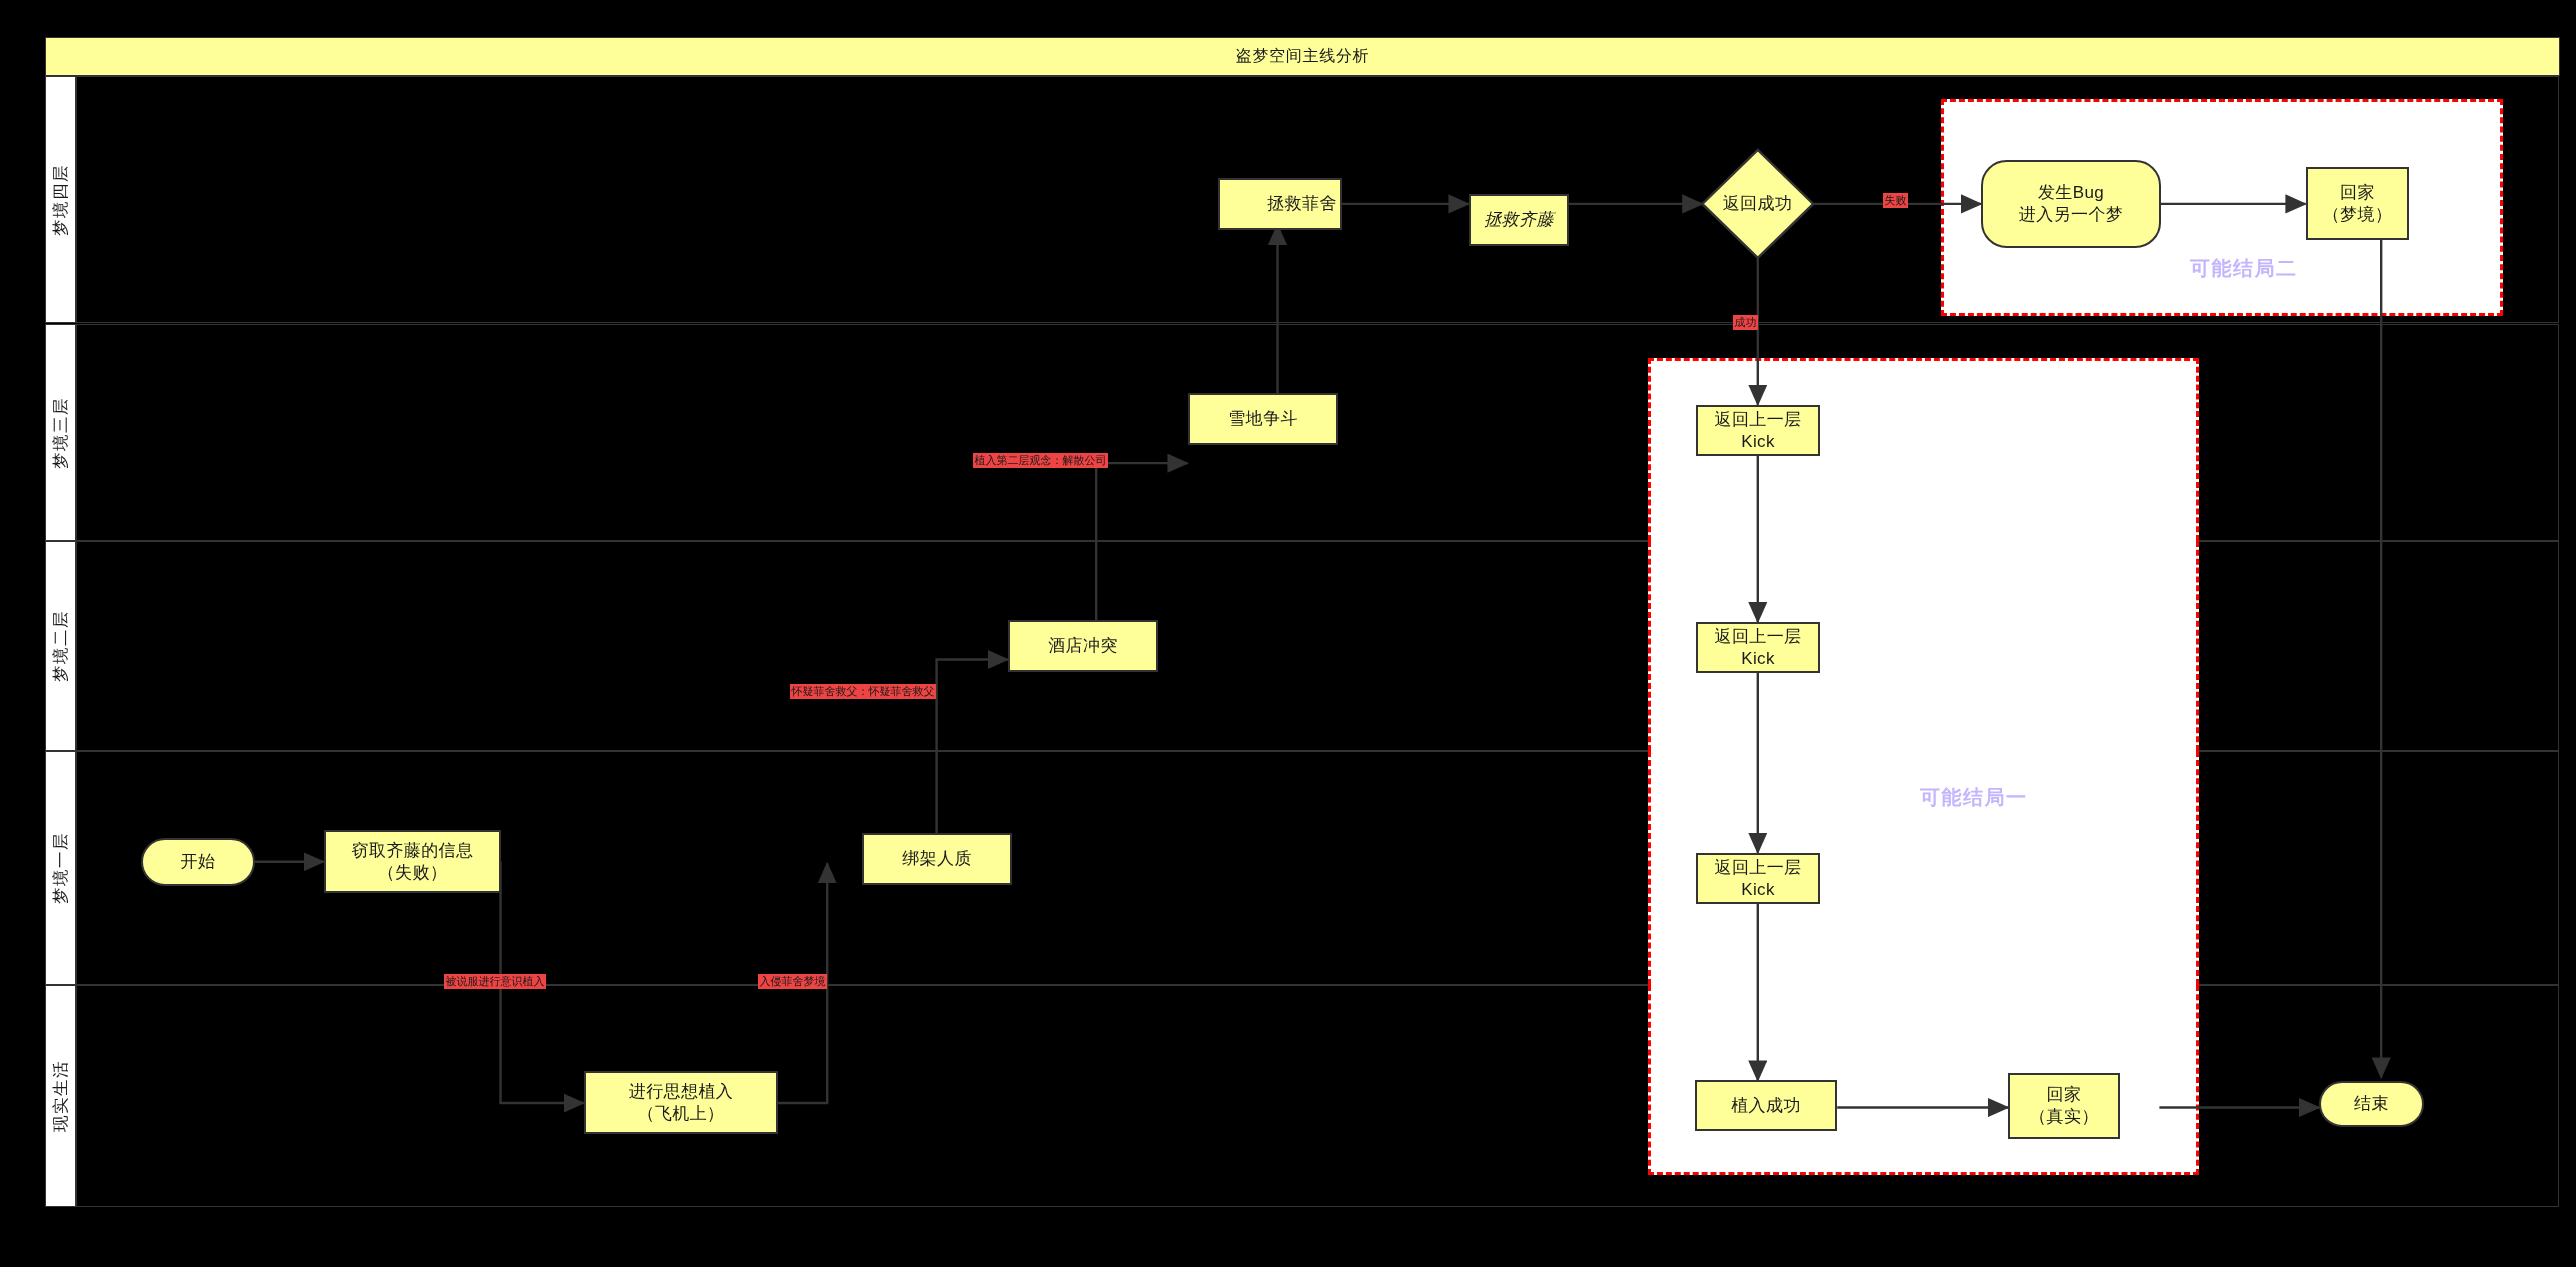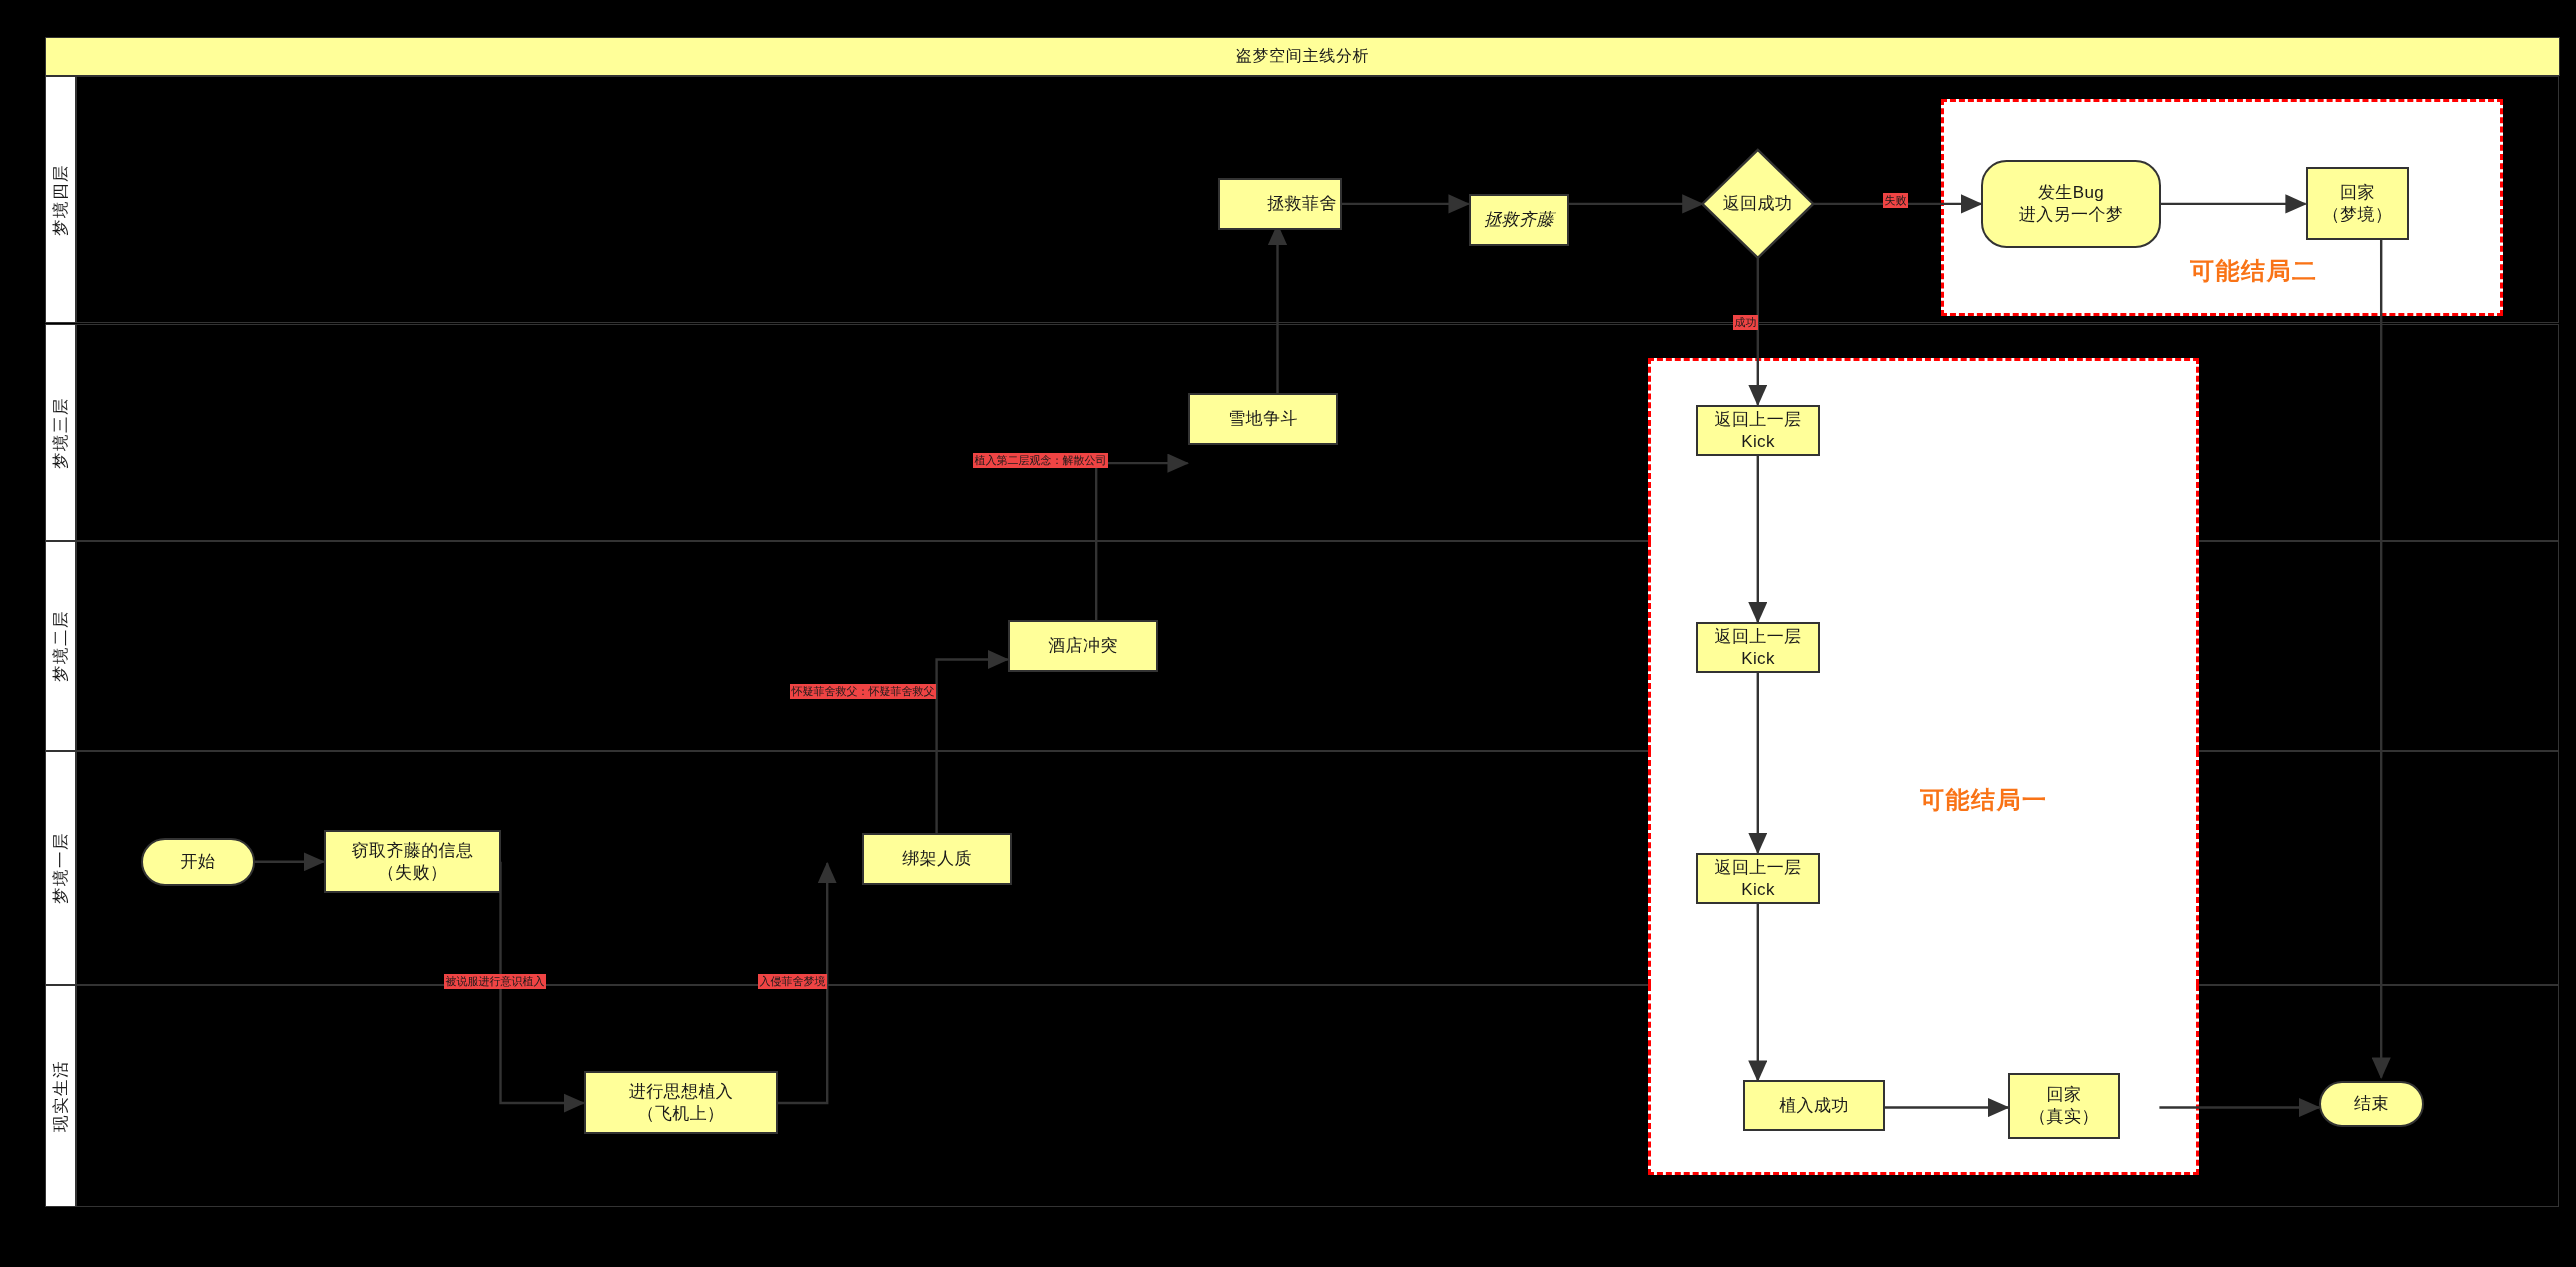--- a/index.html
+++ b/index.html
@@ -14,21 +14,21 @@
   .node.diamond{background:transparent;border:none;}
   .edgelabel{position:absolute;background:#ef4444;color:#1a1a1a;font-size:11px;
         line-height:1;padding:2.2px 1.5px;white-space:nowrap;}
   .lanelabel{position:absolute;background:#fff;border:1.5px solid #333;box-sizing:border-box;
         display:flex;align-items:center;justify-content:center;}
   .lanelabel span{transform:rotate(-90deg);white-space:nowrap;font-size:16.5px;color:#1a1a1a;letter-spacing:1.5px;}
   #title{position:absolute;left:45px;top:37px;width:2515px;height:39px;background:#FFFF99;
         border:1.5px solid #333;box-sizing:border-box;display:flex;align-items:center;justify-content:center;
         font-size:16px;color:#1a1a1a;letter-spacing:0.7px;}
   .grp{position:absolute;box-sizing:border-box;background:#ffffff;border:3px dashed #FF0000;}
-  .grplabel{position:absolute;color:#f97316;font-size:24px;font-weight:bold;letter-spacing:1.5px;white-space:nowrap;}
+  .grplabel{position:absolute;color:#c4b5fd;font-size:20px;font-weight:bold;letter-spacing:1.5px;white-space:nowrap;}
   .lanebox{position:absolute;box-sizing:border-box;border:1.5px solid #333;}
 </style>
 </head>
 <body>
 
 <div id="stage">
 
   <div id="title">盗梦空间主线分析</div>
 
   <div class="lanelabel" style="left:45px;  top:76px; width:31px; height:247px;">
@@ -115,21 +115,21 @@
   <div class="node" style="left:1008px;top:620px;  width:150px; height:52px;">酒店冲突</div>
   <div class="node" style="left:1188px;top:393px;  width:150px; height:52px;">雪地争斗</div>
   <div class="node" style="left:1218px;top:178px;  width:124px; height:52px;padding-left:44px;">拯救菲舍</div>
   <div class="node" style="left:1469px;top:194px;  width:100px; height:52px;font-style:italic;">拯救齐藤</div>
   <div class="node diamond" style="left:1702px;top:150px;  width:111px; height:108px;">返回成功</div>
   <div class="node round" style="left:1981px;top:160px;  width:180px; height:88px;">发生Bug<br>进入另一个梦</div>
   <div class="node" style="left:2306px;top:167px;  width:103px; height:73px;">回家<br>（梦境）</div>
   <div class="node" style="left:1696px;top:405px;  width:124px; height:51px;">返回上一层<br>Kick</div>
   <div class="node" style="left:1696px;top:622px;  width:124px; height:51px;">返回上一层<br>Kick</div>
   <div class="node" style="left:1696px;top:853px; width:124px; height:51px;">返回上一层<br>Kick</div>
-  <div class="node" style="left:1743px;top:1080px; width:142px; height:51px;">植入成功</div>
+  <div class="node" style="left:1695px;top:1080px; width:142px; height:51px;">植入成功</div>
   <div class="node" style="left:2008px;top:1073px; width:112px; height:66px;">回家<br>（真实）</div>
   <div class="node stadium" style="left:2319px;top:1081px; width:105px; height:46px;">结束</div>
 
   <div class="edgelabel" style="left:444px;  top:974px;">被说服进行意识植入</div>
   <div class="edgelabel" style="left:758px; top:974px;">入侵菲舍梦境</div>
   <div class="edgelabel" style="left:790px; top:684px;">怀疑菲舍救父：怀疑菲舍救父</div>
   <div class="edgelabel" style="left:973px; top:453px;">植入第二层观念：解散公司</div>
   <div class="edgelabel" style="left:1883px; top:193px;">失败</div>
   <div class="edgelabel" style="left:1733px; top:315px;">成功</div>
 

